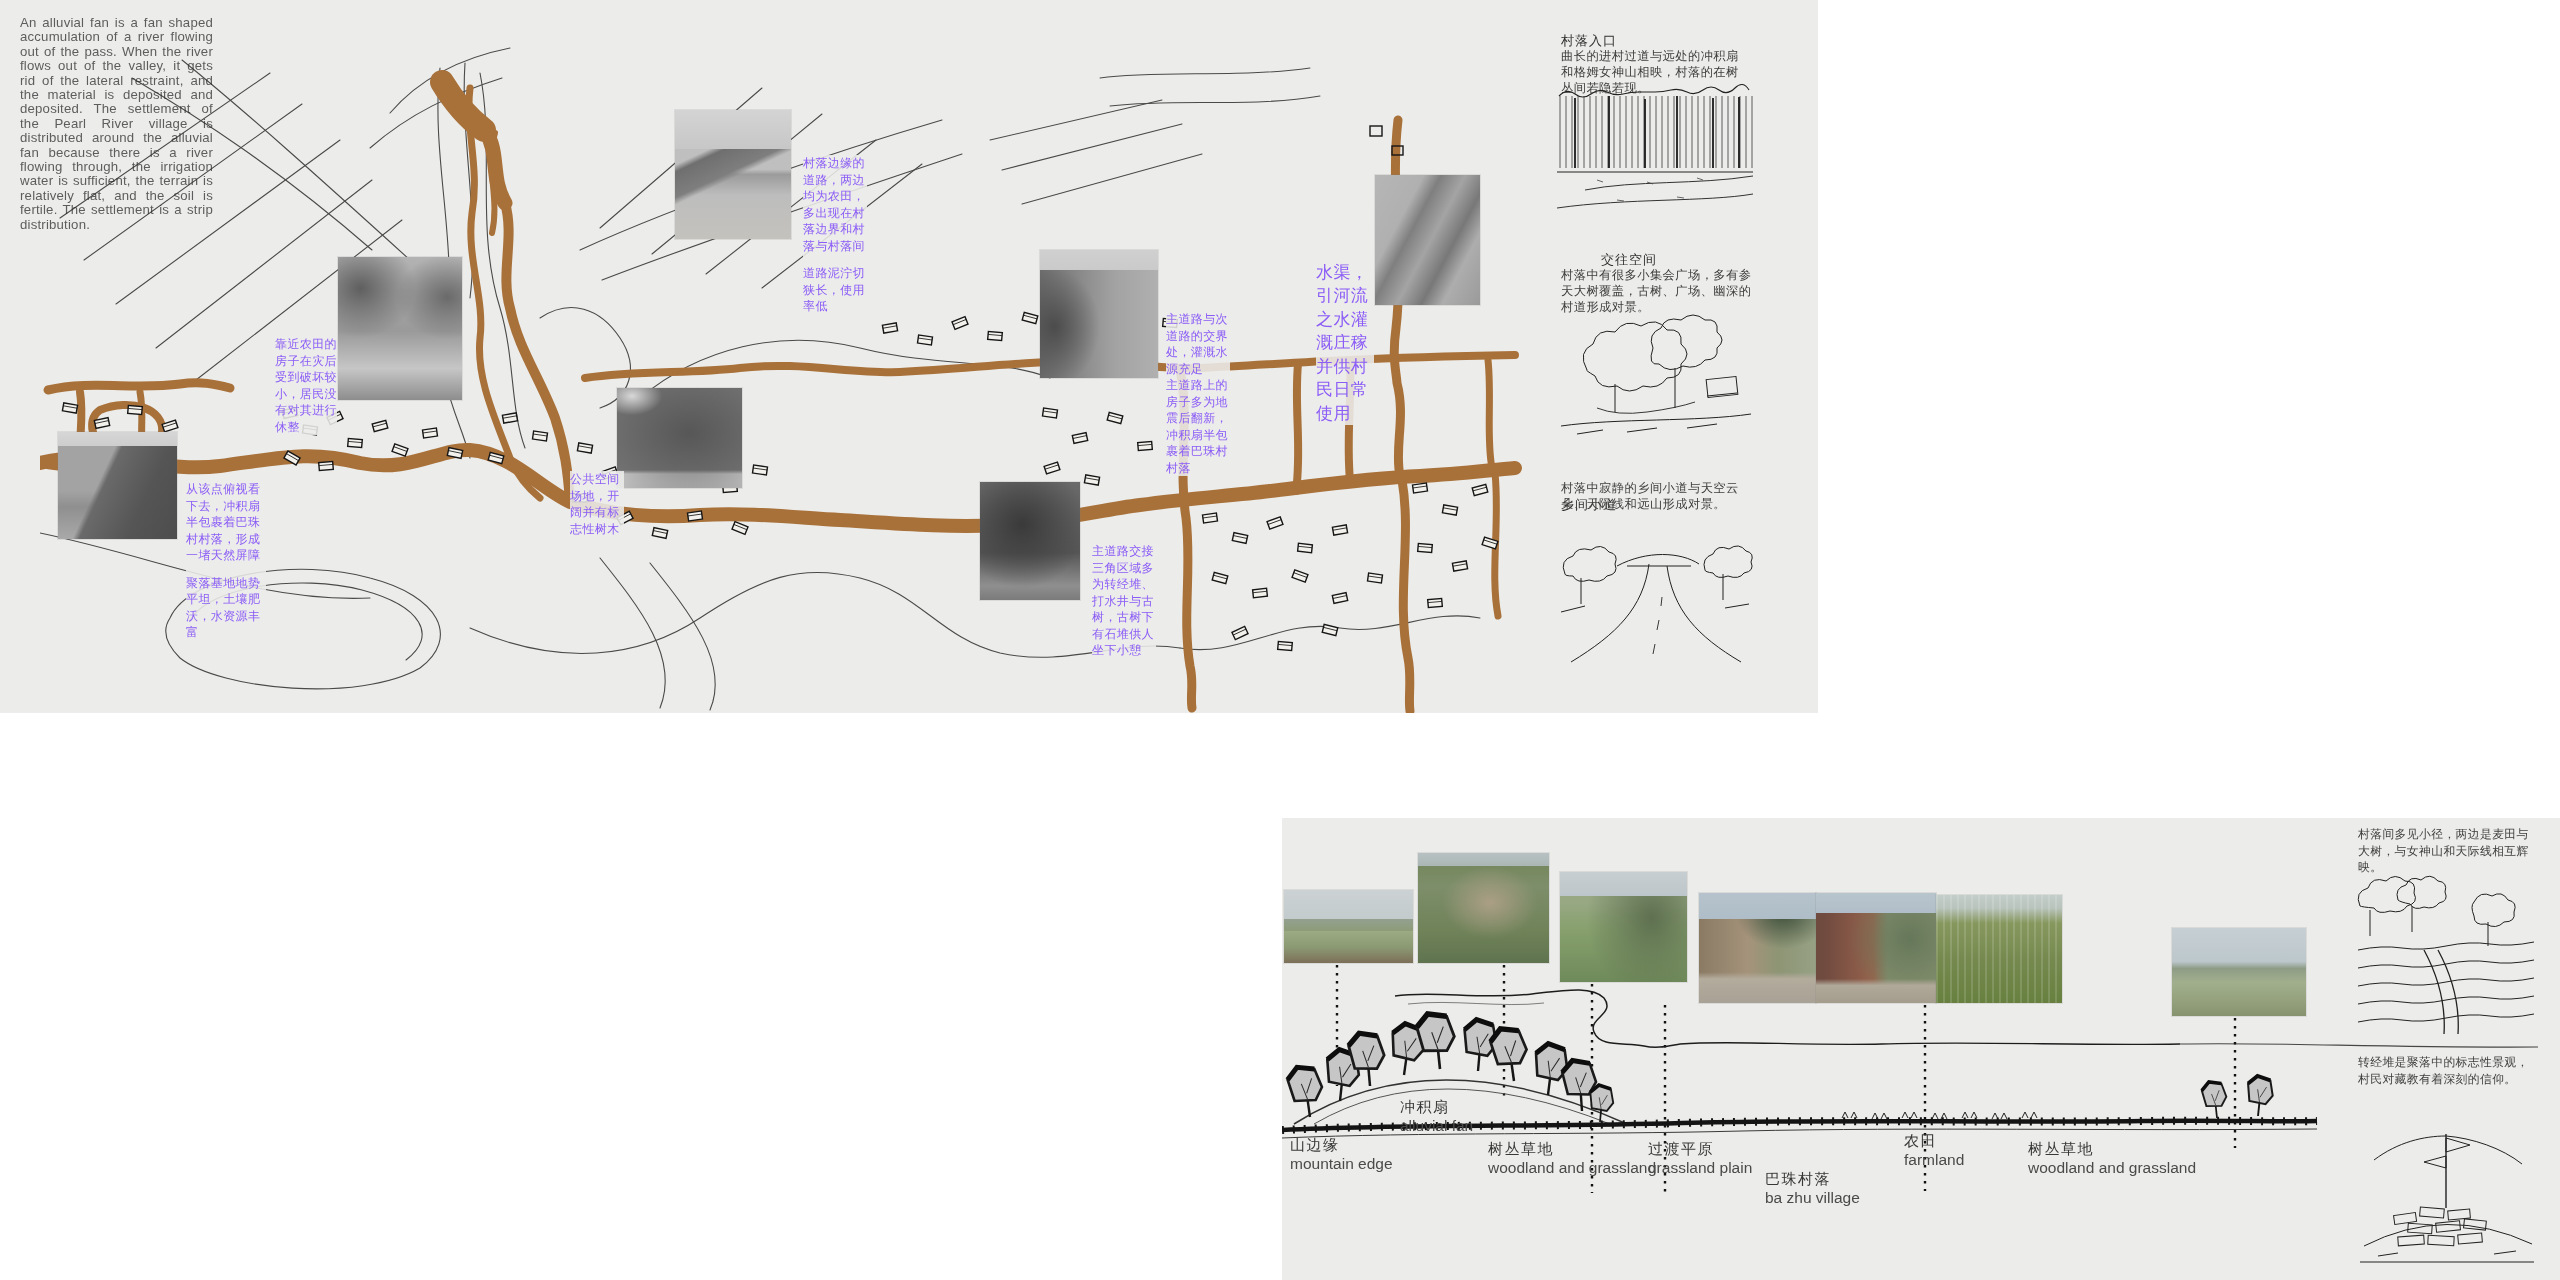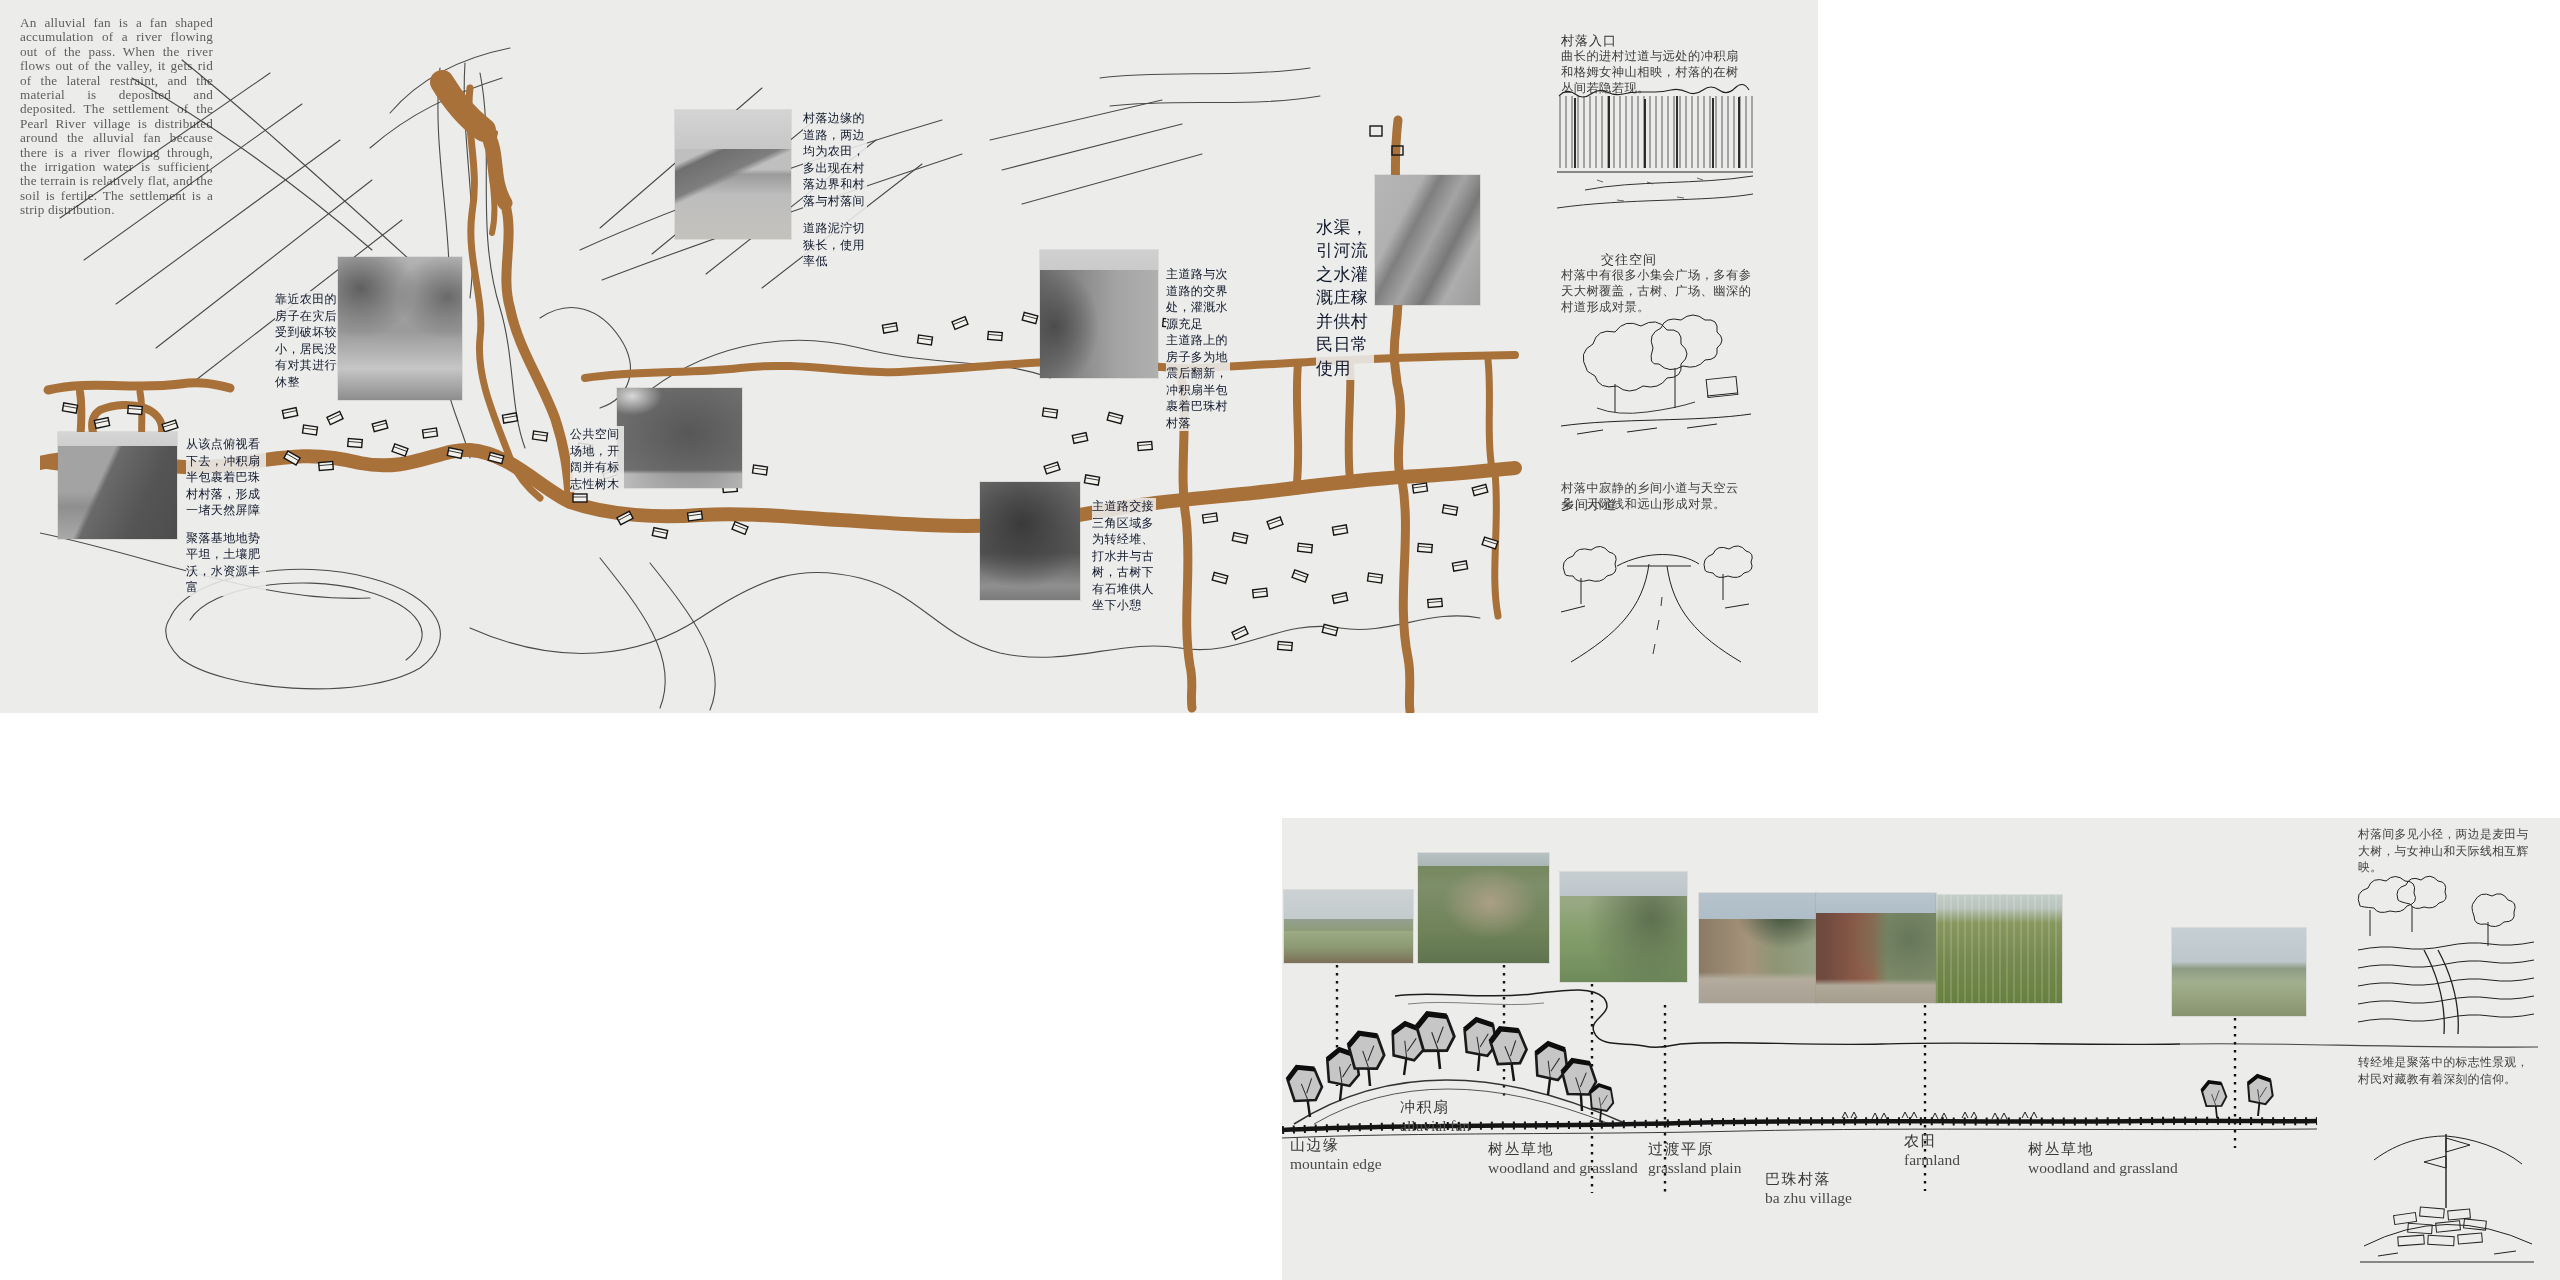--- a/index.html
+++ b/index.html
@@ -1,25 +1,25 @@
 <!DOCTYPE html>
 <html><head>
 <meta charset="utf-8">
 <style>
   html,body{margin:0;padding:0;background:#fff;}
   #board{position:relative;width:2560px;height:1280px;background:#ffffff;overflow:hidden;
-         font-family:Liberation Serif, serif;color:#3d3d3d;}
+         font-family:Liberation Sans, sans-serif;color:#3d3d3d;}
   .panel{position:absolute;background:#ececea;}
   #panel-top{left:0;top:0;width:1818px;height:713px;}
   #panel-bottom{left:1282px;top:818px;width:1278px;height:462px;}
   .abs{position:absolute;}
   
   .intro-en{font-size:13.2px;line-height:14.4px;text-align:justify;color:#5d5d5d;letter-spacing:.2px;}
   .intro-cn{font-size:12.2px;line-height:13.6px;text-align:justify;color:#474747;letter-spacing:.6px;}
-  .ann{font-size:12px;line-height:1.38;color:#0f172a;letter-spacing:.4px;background:rgba(236,236,234,.88);z-index:4;}
+  .ann{font-size:12px;line-height:1.38;color:#8b5cf6;letter-spacing:.4px;background:rgba(236,236,234,.88);z-index:4;margin-top:45px;}
   .ann p{margin:0 0 11px 0;}
   .ann p:last-child{margin:0;}
   .rc-title{font-size:13px;color:#303030;letter-spacing:1px;}
   .rc-body{font-size:12.3px;line-height:1.32;color:#3e3e3e;letter-spacing:.4px;}
   .sec-cn{font-size:15px;color:#383838;letter-spacing:1.5px;}
   .sec-en{font-size:15.5px;color:#4a4a4a;}
   .note{font-size:11.8px;line-height:1.4;color:#3e3e3e;letter-spacing:.4px;}
   .lblpair{z-index:5;}
   
   .photo{position:absolute;z-index:3;box-shadow:0 0 0 1px rgba(120,120,120,.15);}

